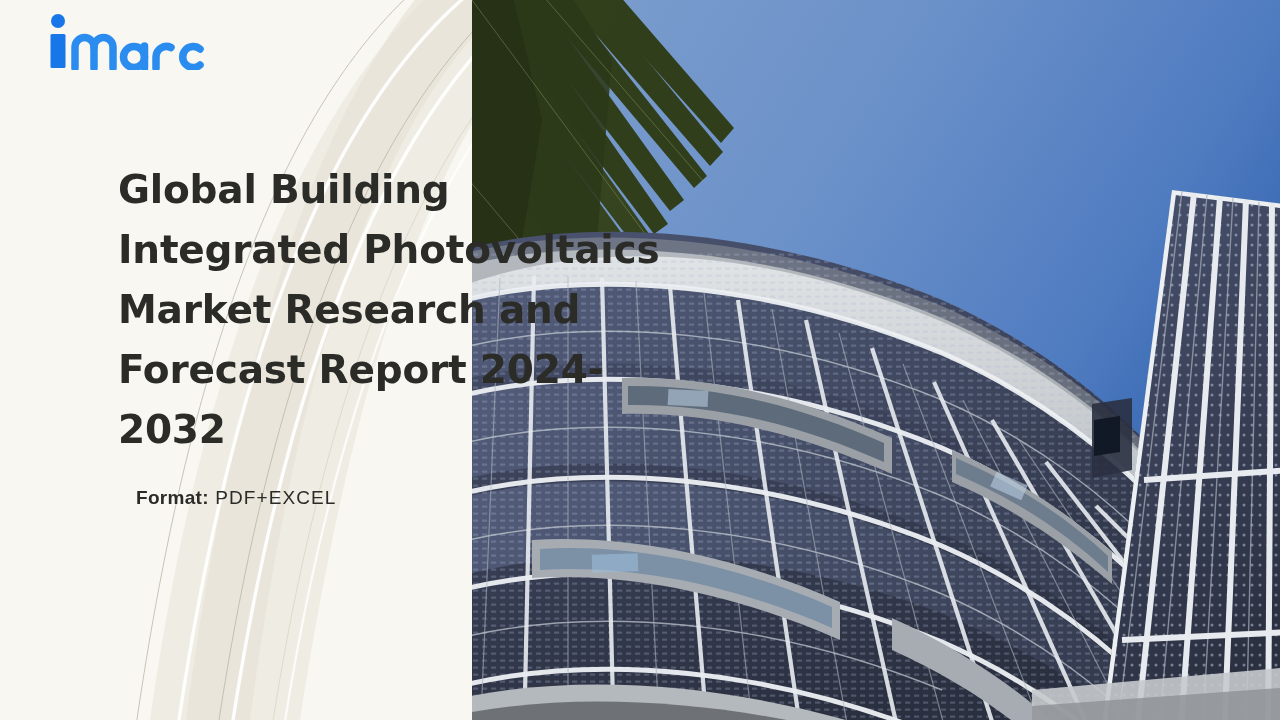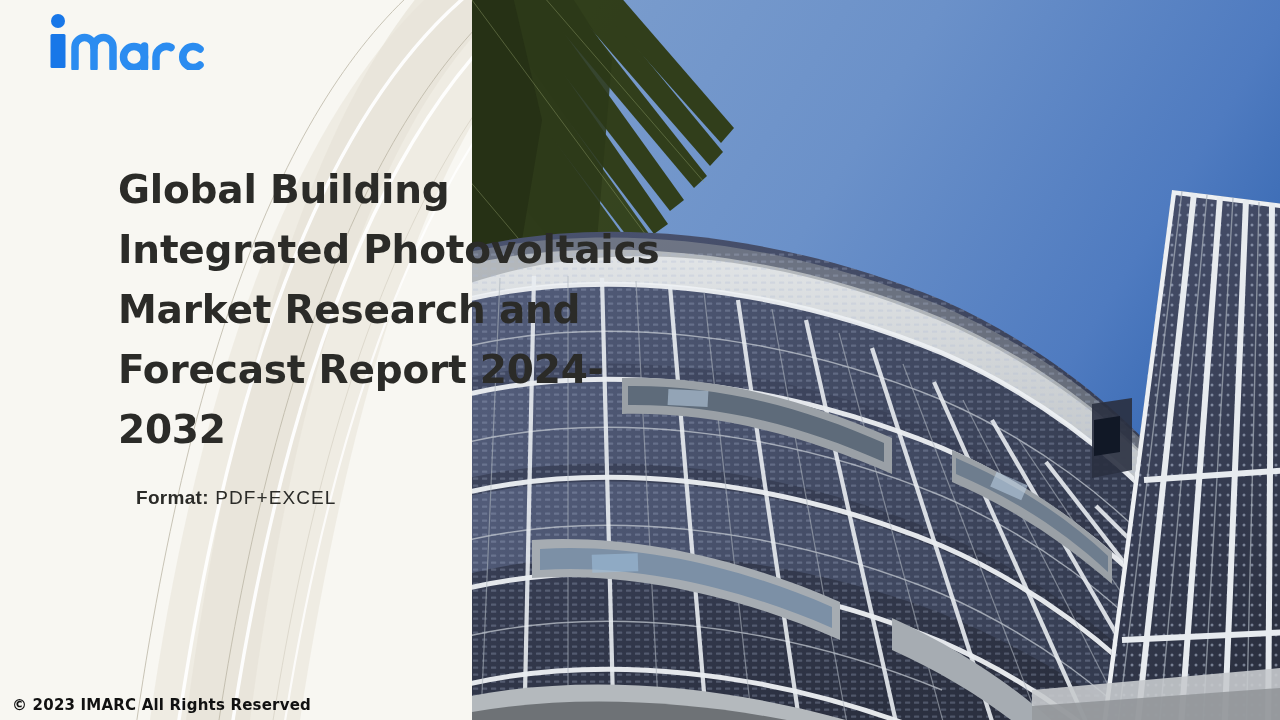--- a/index.html
+++ b/index.html
@@ -392,15 +392,14 @@
   </div>
 
   <div class="title-block">
     <h1 class="report-title">Global Building Integrated Photovoltaics Market Research and Forecast Report 2024-2032</h1>
   </div>
 
   <div class="format-line">
     <span class="format-label">Format:</span><span class="format-value"> PDF+EXCEL</span>
   </div>
 
-  <div class="footer">© 2023 IMARC All Rights Reserved</div>
 
 </div>
 
 </body></html>

